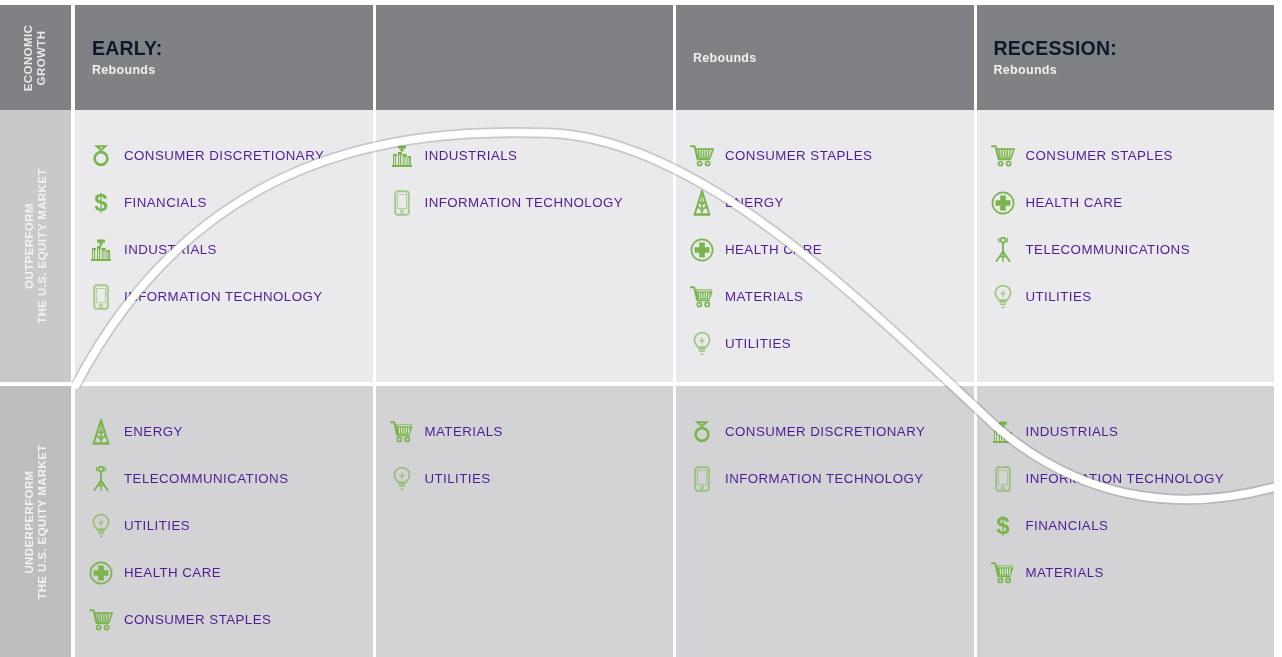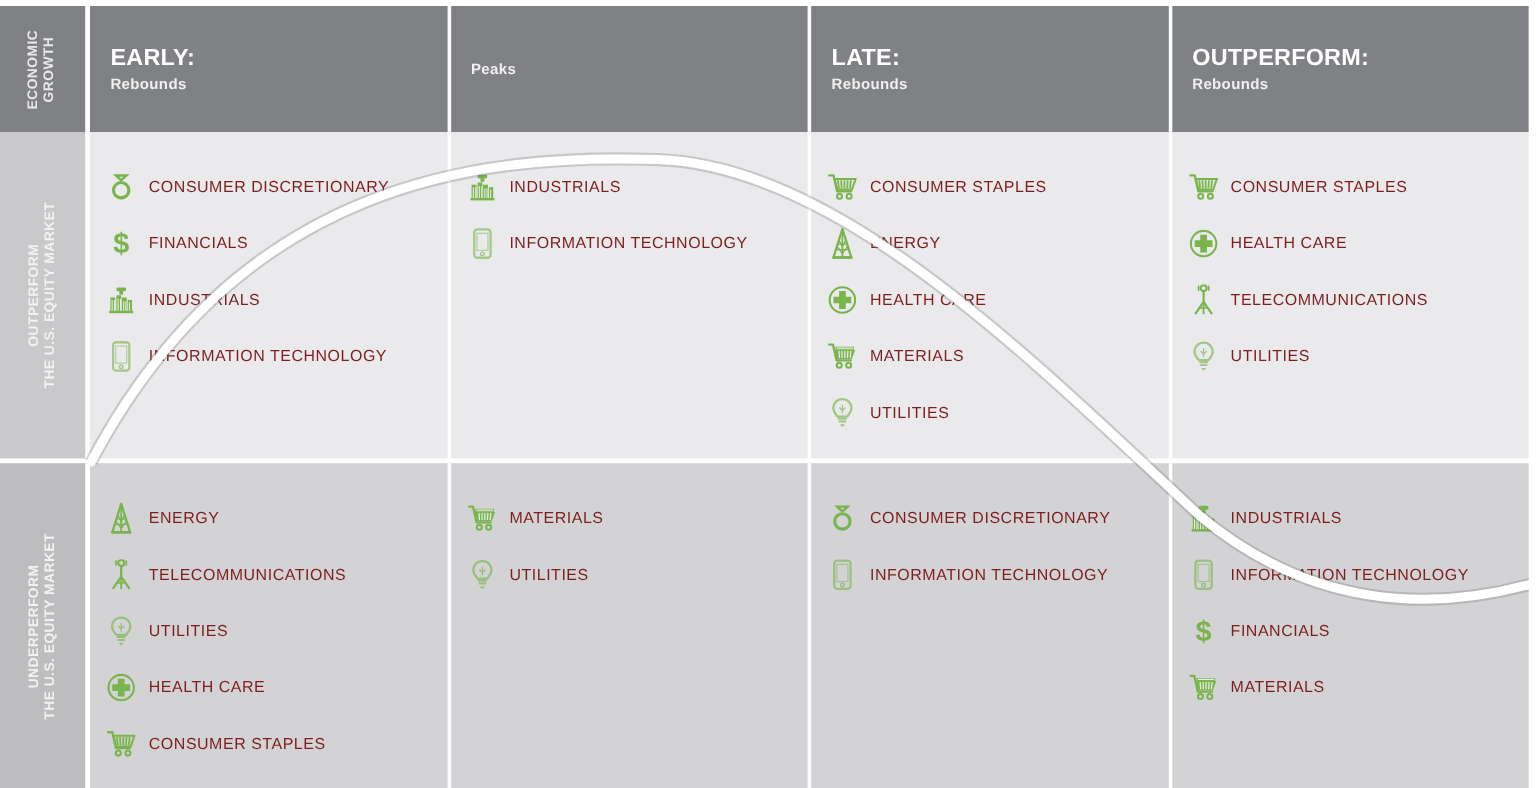--- a/index.html
+++ b/index.html
@@ -50,21 +50,21 @@
     transform: rotate(-90deg);
     white-space: nowrap;
     color: #e8e8ea;
     font-size: 11.5px;
     font-weight: 700;
     letter-spacing: 0.4px;
     line-height: 13px;
     text-align: center;
   }
   .phase-name {
-    color: #ffffff;
+    color: #0f172a;
     font-size: 19.5px;
     font-weight: 700;
     letter-spacing: 0.2px;
     line-height: 23px;
   }
   .phase-desc {
     color: #f0f0f0;
     font-size: 12.5px;
     font-weight: 700;
     letter-spacing: 0.3px;
@@ -113,21 +113,21 @@
     height: 47px;
     gap: 11px;
   }
   .sector-icon {
     width: 24px; height: 28px;
     flex: 0 0 24px;
     display: flex; align-items: center; justify-content: center;
   }
   .sector-icon svg { display:block; }
   .sector-label {
-    color: #7f1d1d;
+    color: #4c1d95;
     font-size: 13.3px;
     letter-spacing: 0.45px;
     white-space: nowrap;
     line-height: 16px;
   }
 
   
   .curve-layer {
     position: absolute; left: 0; top: 0;
     width: 1282px; height: 657px;
@@ -161,30 +161,28 @@
         <span>GROWTH</span>
       </div>
     </div>
 
     <div class="hdr-cell hdr-phase">
       <div class="phase-name">EARLY:</div>
       <div class="phase-desc">Rebounds</div>
     </div>
 
     <div class="hdr-cell hdr-phase">
-      <div class="phase-desc">Peaks</div>
     </div>
 
     <div class="hdr-cell hdr-phase">
-      <div class="phase-name">LATE:</div>
       <div class="phase-desc">Rebounds</div>
     </div>
 
     <div class="hdr-cell hdr-phase">
-      <div class="phase-name">OUTPERFORM:</div>
+      <div class="phase-name">RECESSION:</div>
       <div class="phase-desc">Rebounds</div>
     </div>
   </div>
 
   <div class="body-grid">
 
     <div class="band band-outperform">
       <div class="band-axis light">
         <div class="axis-vert-text">
           <span>OUTPERFORM</span><br>

